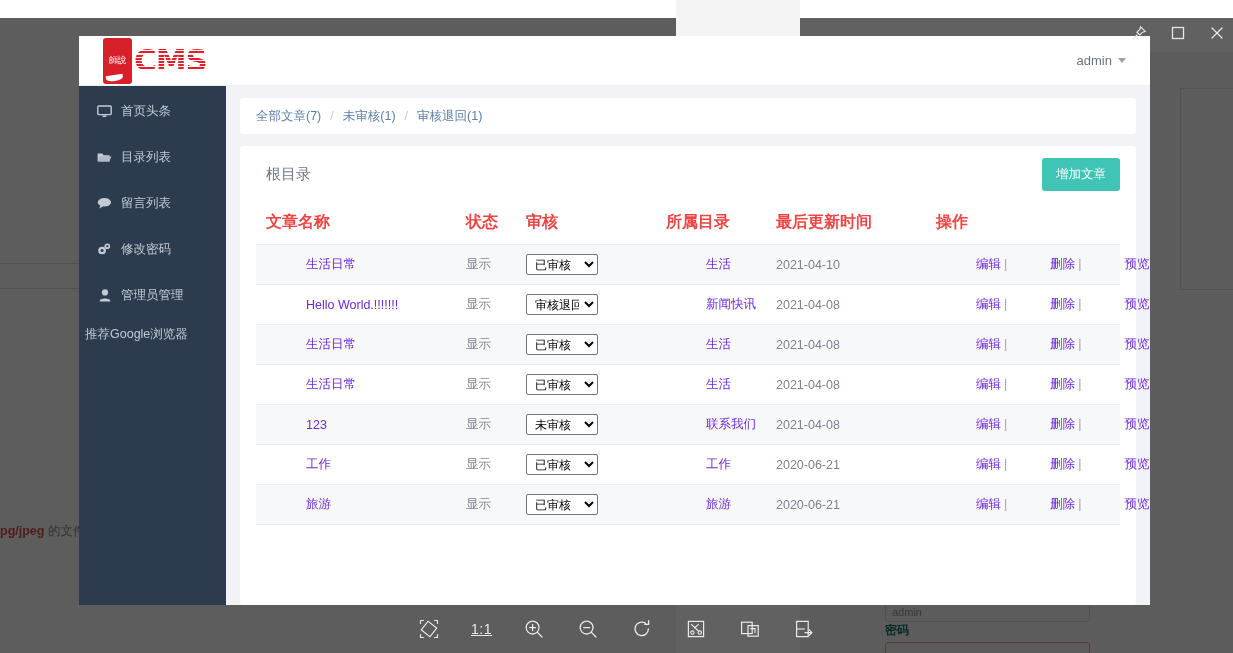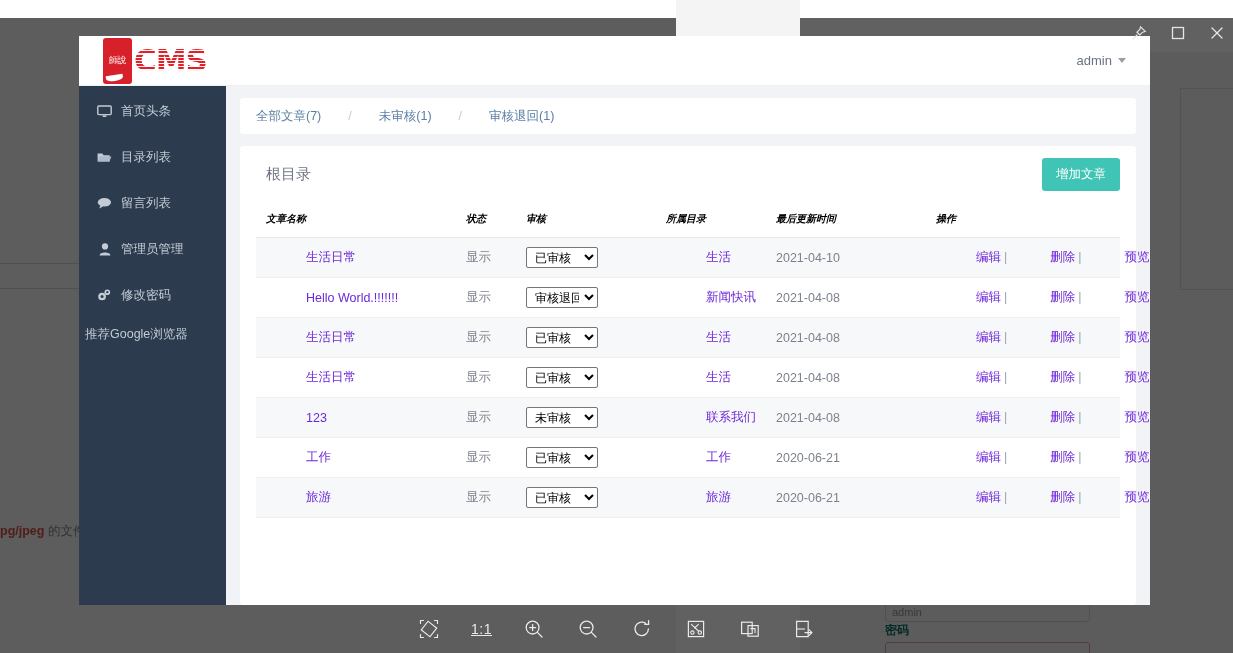--- a/index.html
+++ b/index.html
@@ -313,21 +313,20 @@
   }
   .breadcrumb-card {
     background: #ffffff;
     border-radius: 3px;
     height: 36px;
     display: flex;
     align-items: center;
     padding: 0 16px;
     box-sizing: border-box;
     flex: 0 0 36px;
-    gap: 18px;
   }
   .crumb {
     font-size: 12.5px;
     color: #5b7fa6;
     cursor: pointer;
   }
   .crumb-sep {
     color: #c6c9ce;
     font-size: 12.5px;
     margin: 0 9px;
@@ -366,26 +365,25 @@
     font-family: inherit;
   }
 
   table.list {
     width: 100%;
     border-collapse: collapse;
     table-layout: fixed;
   }
   table.list th {
     text-align: left;
-    font-size: 10px;
+    font-size: 16px;
     font-weight: bold;
-    color: #000000;
+    color: #ef4444;
     padding: 10px 0 11px 0;
     border-bottom: 1px solid #e6e8ea;
-    font-style: italic;
   }
   table.list td {
     font-size: 12.5px;
     color: #7c838d;
     padding: 0;
     height: 39px;
     vertical-align: middle;
     border-bottom: 1px solid #eceef0;
   }
   table.list tbody tr:nth-child(odd) { background: #f7f8f9; }
@@ -566,44 +564,44 @@
         </div>
 
         <div class="side-item">
           <span class="sicon">
             <svg width="15" height="12" viewBox="0 0 15 12">
               <ellipse cx="7.4" cy="5.2" rx="6.6" ry="4.3" fill="#c3cbd6"></ellipse>
               <path d="M3.4 8.4 L2.2 11.4 L6.2 9.4 Z" fill="#c3cbd6"></path>
             </svg>
           </span>
           <span>留言列表</span>
-        </div>
-
-        <div class="side-item">
-          <span class="sicon">
-            <svg width="12" height="13" viewBox="0 0 12 13">
-              <circle cx="6" cy="3.4" r="3.1" fill="#c3cbd6"></circle>
-              <path d="M0.6 12.4 C0.6 8.6 11.4 8.6 11.4 12.4 Z" fill="#c3cbd6"></path>
-            </svg>
-          </span>
-          <span>管理员管理</span>
         </div>
 
         <div class="side-item">
           <span class="sicon">
             <svg width="16" height="14" viewBox="0 0 16 14">
               <g fill="#c3cbd6">
                 <circle cx="5.4" cy="8.6" r="4.1"></circle>
                 <circle cx="11" cy="4" r="3"></circle>
               </g>
               <circle cx="5.4" cy="8.6" r="1.6" fill="#2c3b4d"></circle>
               <circle cx="11" cy="4" r="1.2" fill="#2c3b4d"></circle>
             </svg>
           </span>
           <span>修改密码</span>
+        </div>
+
+        <div class="side-item">
+          <span class="sicon">
+            <svg width="12" height="13" viewBox="0 0 12 13">
+              <circle cx="6" cy="3.4" r="3.1" fill="#c3cbd6"></circle>
+              <path d="M0.6 12.4 C0.6 8.6 11.4 8.6 11.4 12.4 Z" fill="#c3cbd6"></path>
+            </svg>
+          </span>
+          <span>管理员管理</span>
         </div>
 
         <div class="side-note">推荐Google浏览器</div>
       </div>
 
       <div class="main">
 
         <div class="breadcrumb-card">
           <span class="crumb">全部文章(7)</span>
           <span class="crumb-sep">/</span>

